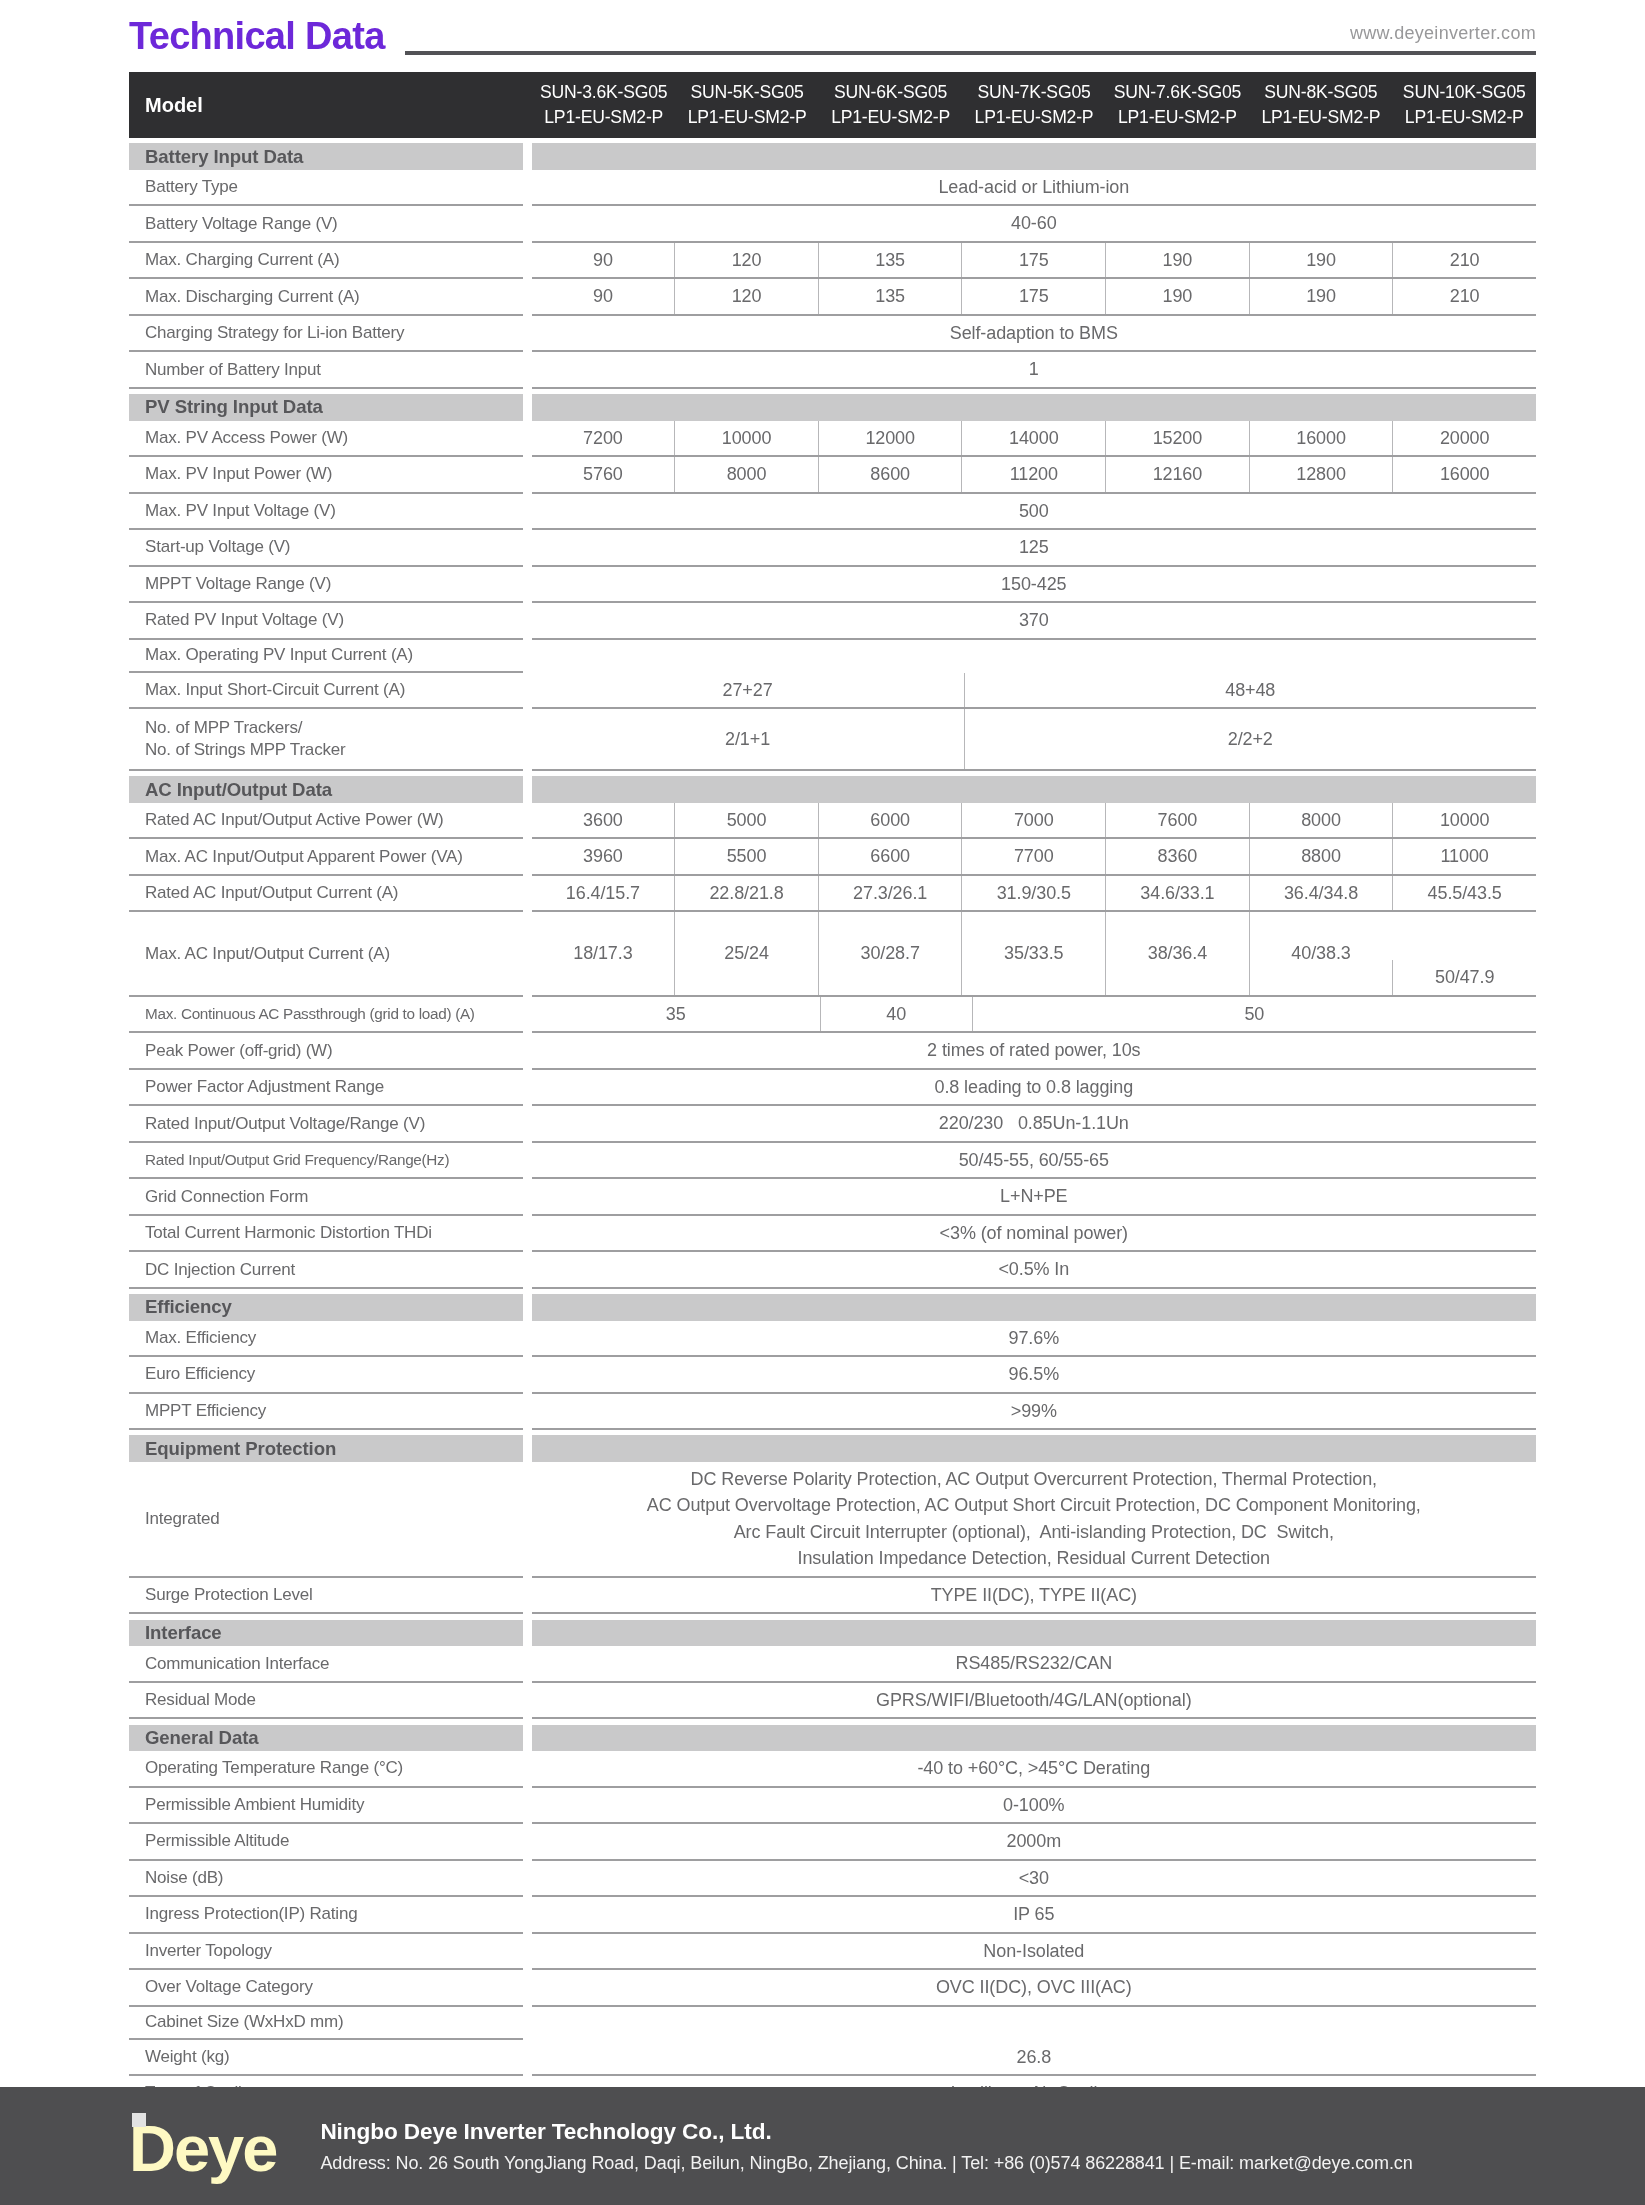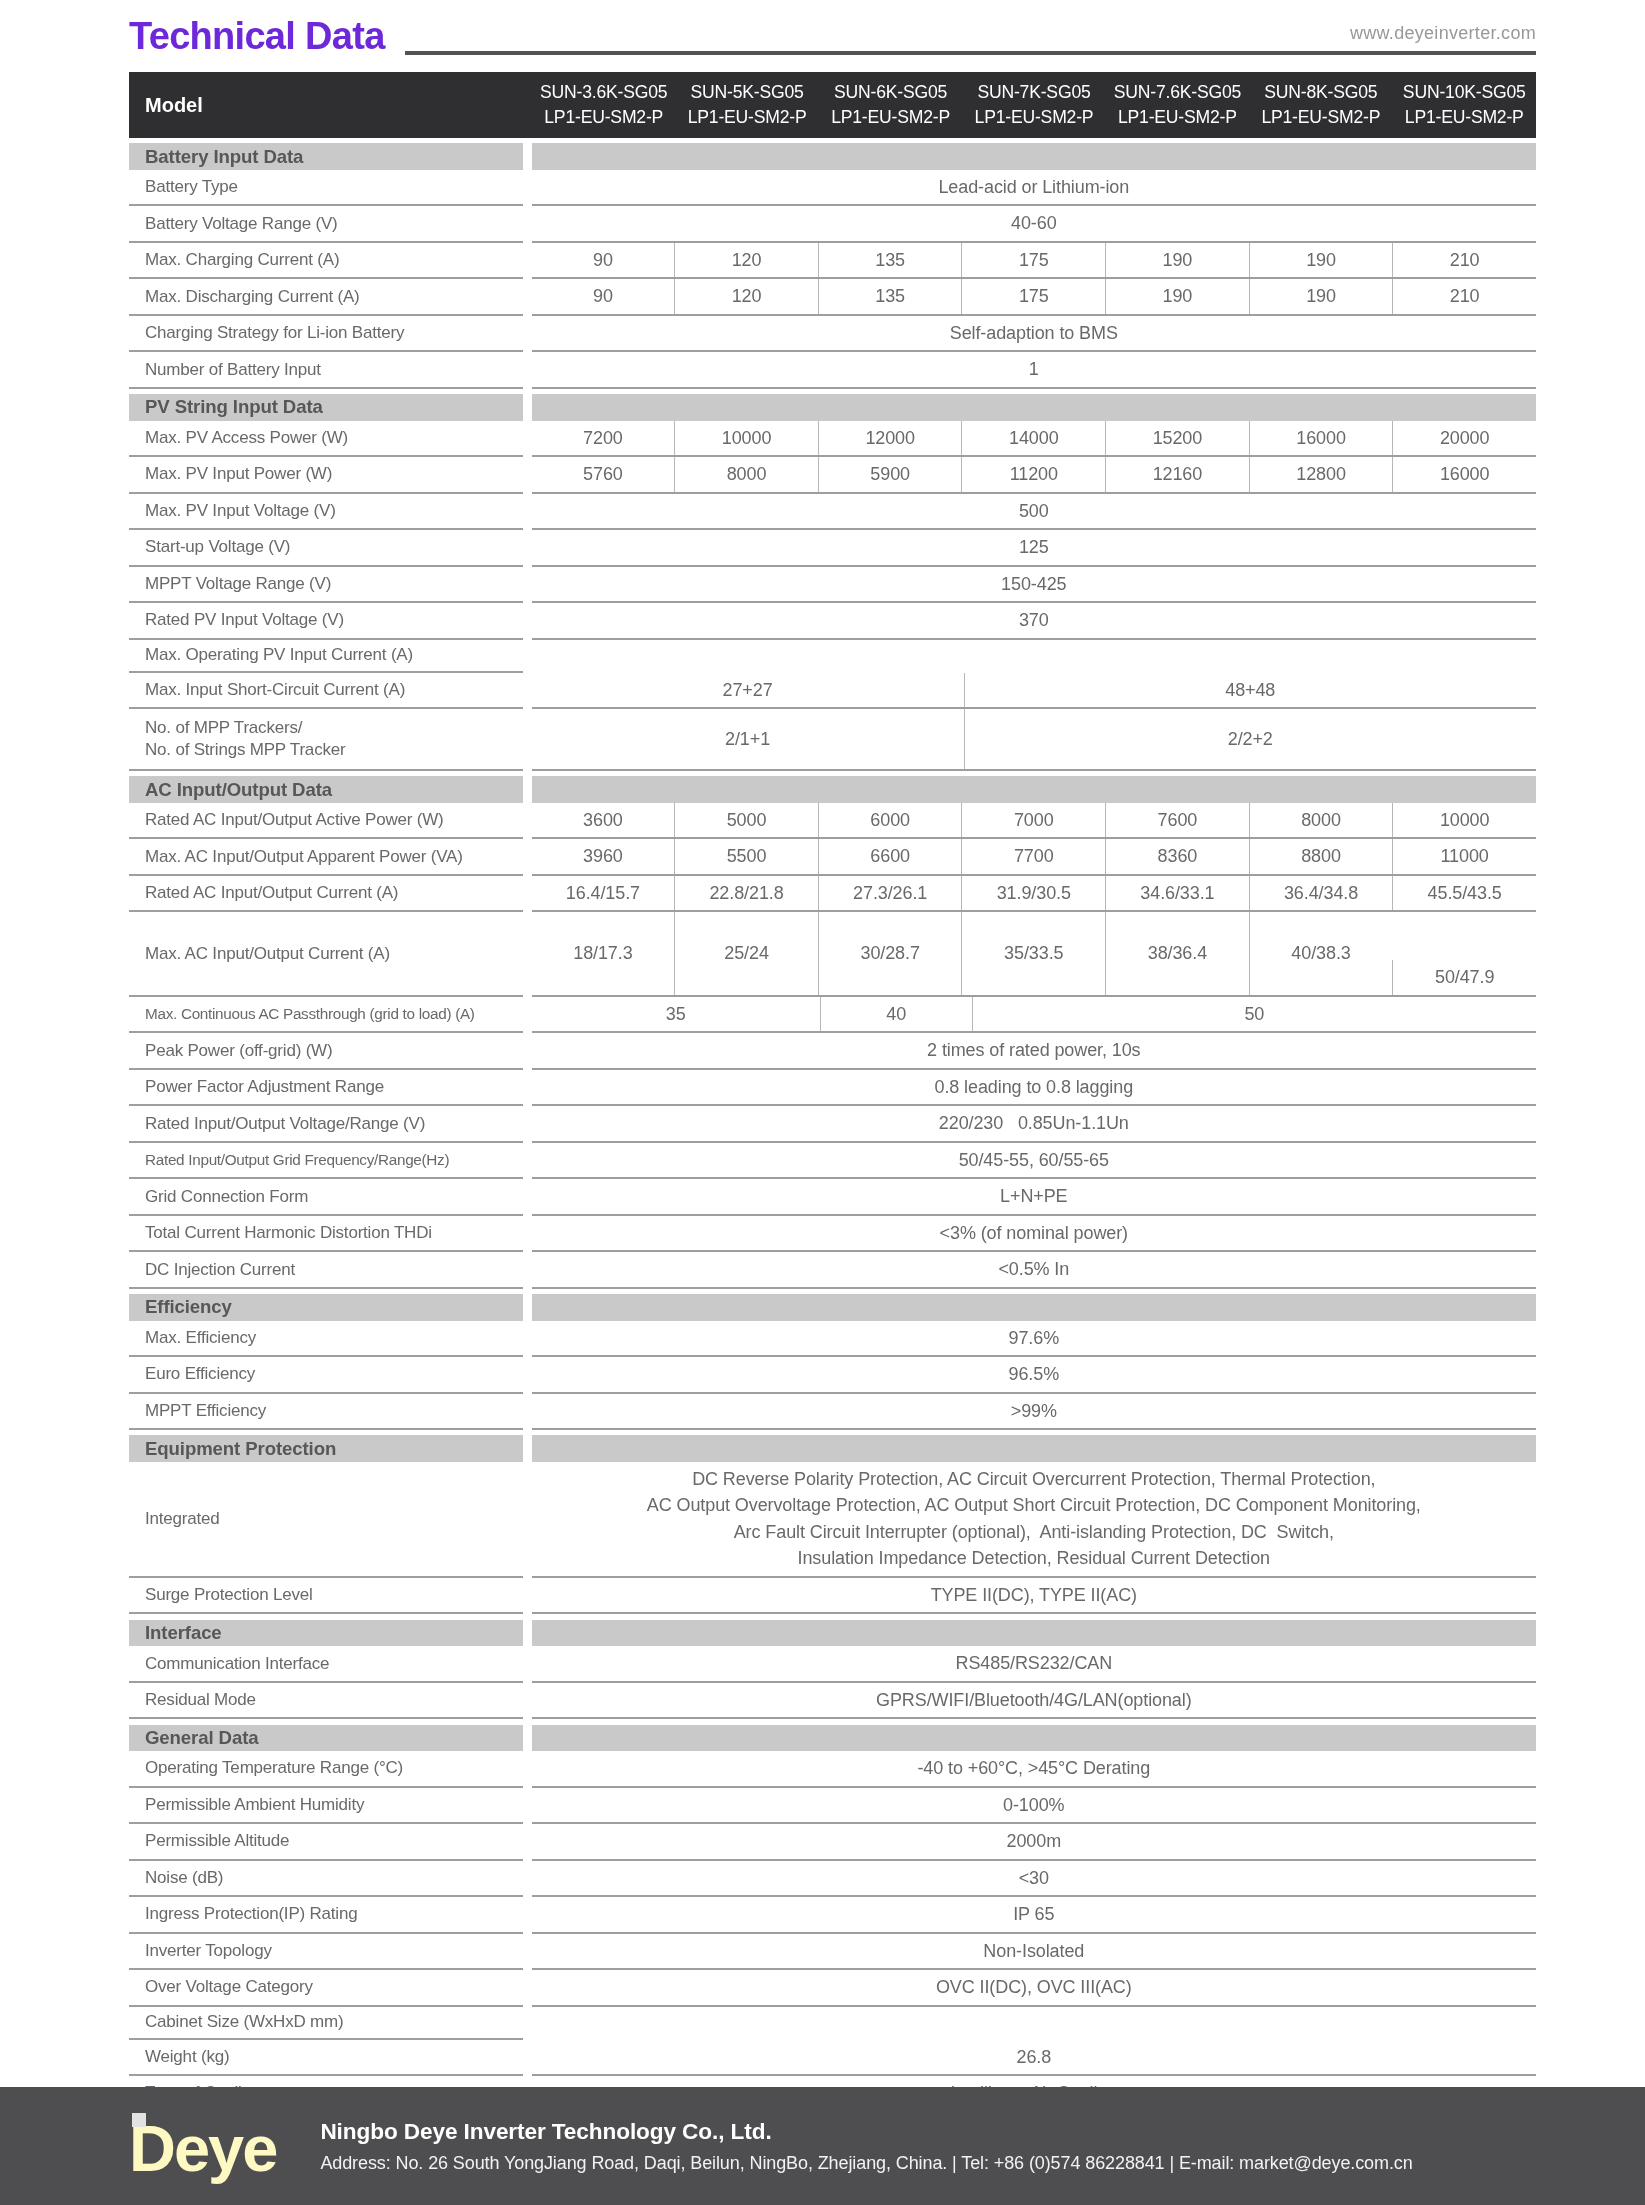--- a/index.html
+++ b/index.html
@@ -239,21 +239,21 @@
         </div>
         <div class="gutter"></div>
         <div class="vals">
           <div class="cell" style="flex-grow: 1;">
             <div>5760</div>
           </div>
           <div class="cell div-left" style="flex-grow: 1;">
             <div>8000</div>
           </div>
           <div class="cell div-left" style="flex-grow: 1;">
-            <div>5900</div>
+            <div>8600</div>
           </div>
           <div class="cell div-left" style="flex-grow: 1;">
             <div>11200</div>
           </div>
           <div class="cell div-left" style="flex-grow: 1;">
             <div>12160</div>
           </div>
           <div class="cell div-left" style="flex-grow: 1;">
             <div>12800</div>
           </div>
@@ -599,21 +599,21 @@
         <div class="gutter"></div>
         <div class="sec-rest"></div>
       </div>
       <div class="row" style="min-height: 114px;">
         <div class="label">
           <div>Integrated</div>
         </div>
         <div class="gutter"></div>
         <div class="vals">
           <div class="cell" style="flex-grow: 7;">
-            <div>DC Reverse Polarity Protection, AC Circuit Overcurrent Protection, Thermal Protection,</div>
+            <div>DC Reverse Polarity Protection, AC Output Overcurrent Protection, Thermal Protection,</div>
             <div>AC Output Overvoltage Protection, AC Output Short Circuit Protection, DC Component Monitoring,</div>
             <div>Arc Fault Circuit Interrupter (optional),&nbsp; Anti-islanding Protection, DC&nbsp; Switch,</div>
             <div>Insulation Impedance Detection, Residual Current Detection</div>
           </div>
         </div>
       </div>
       <div class="row" style="min-height: 33px;">
         <div class="label">
           <div>Surge Protection Level</div>
         </div>

